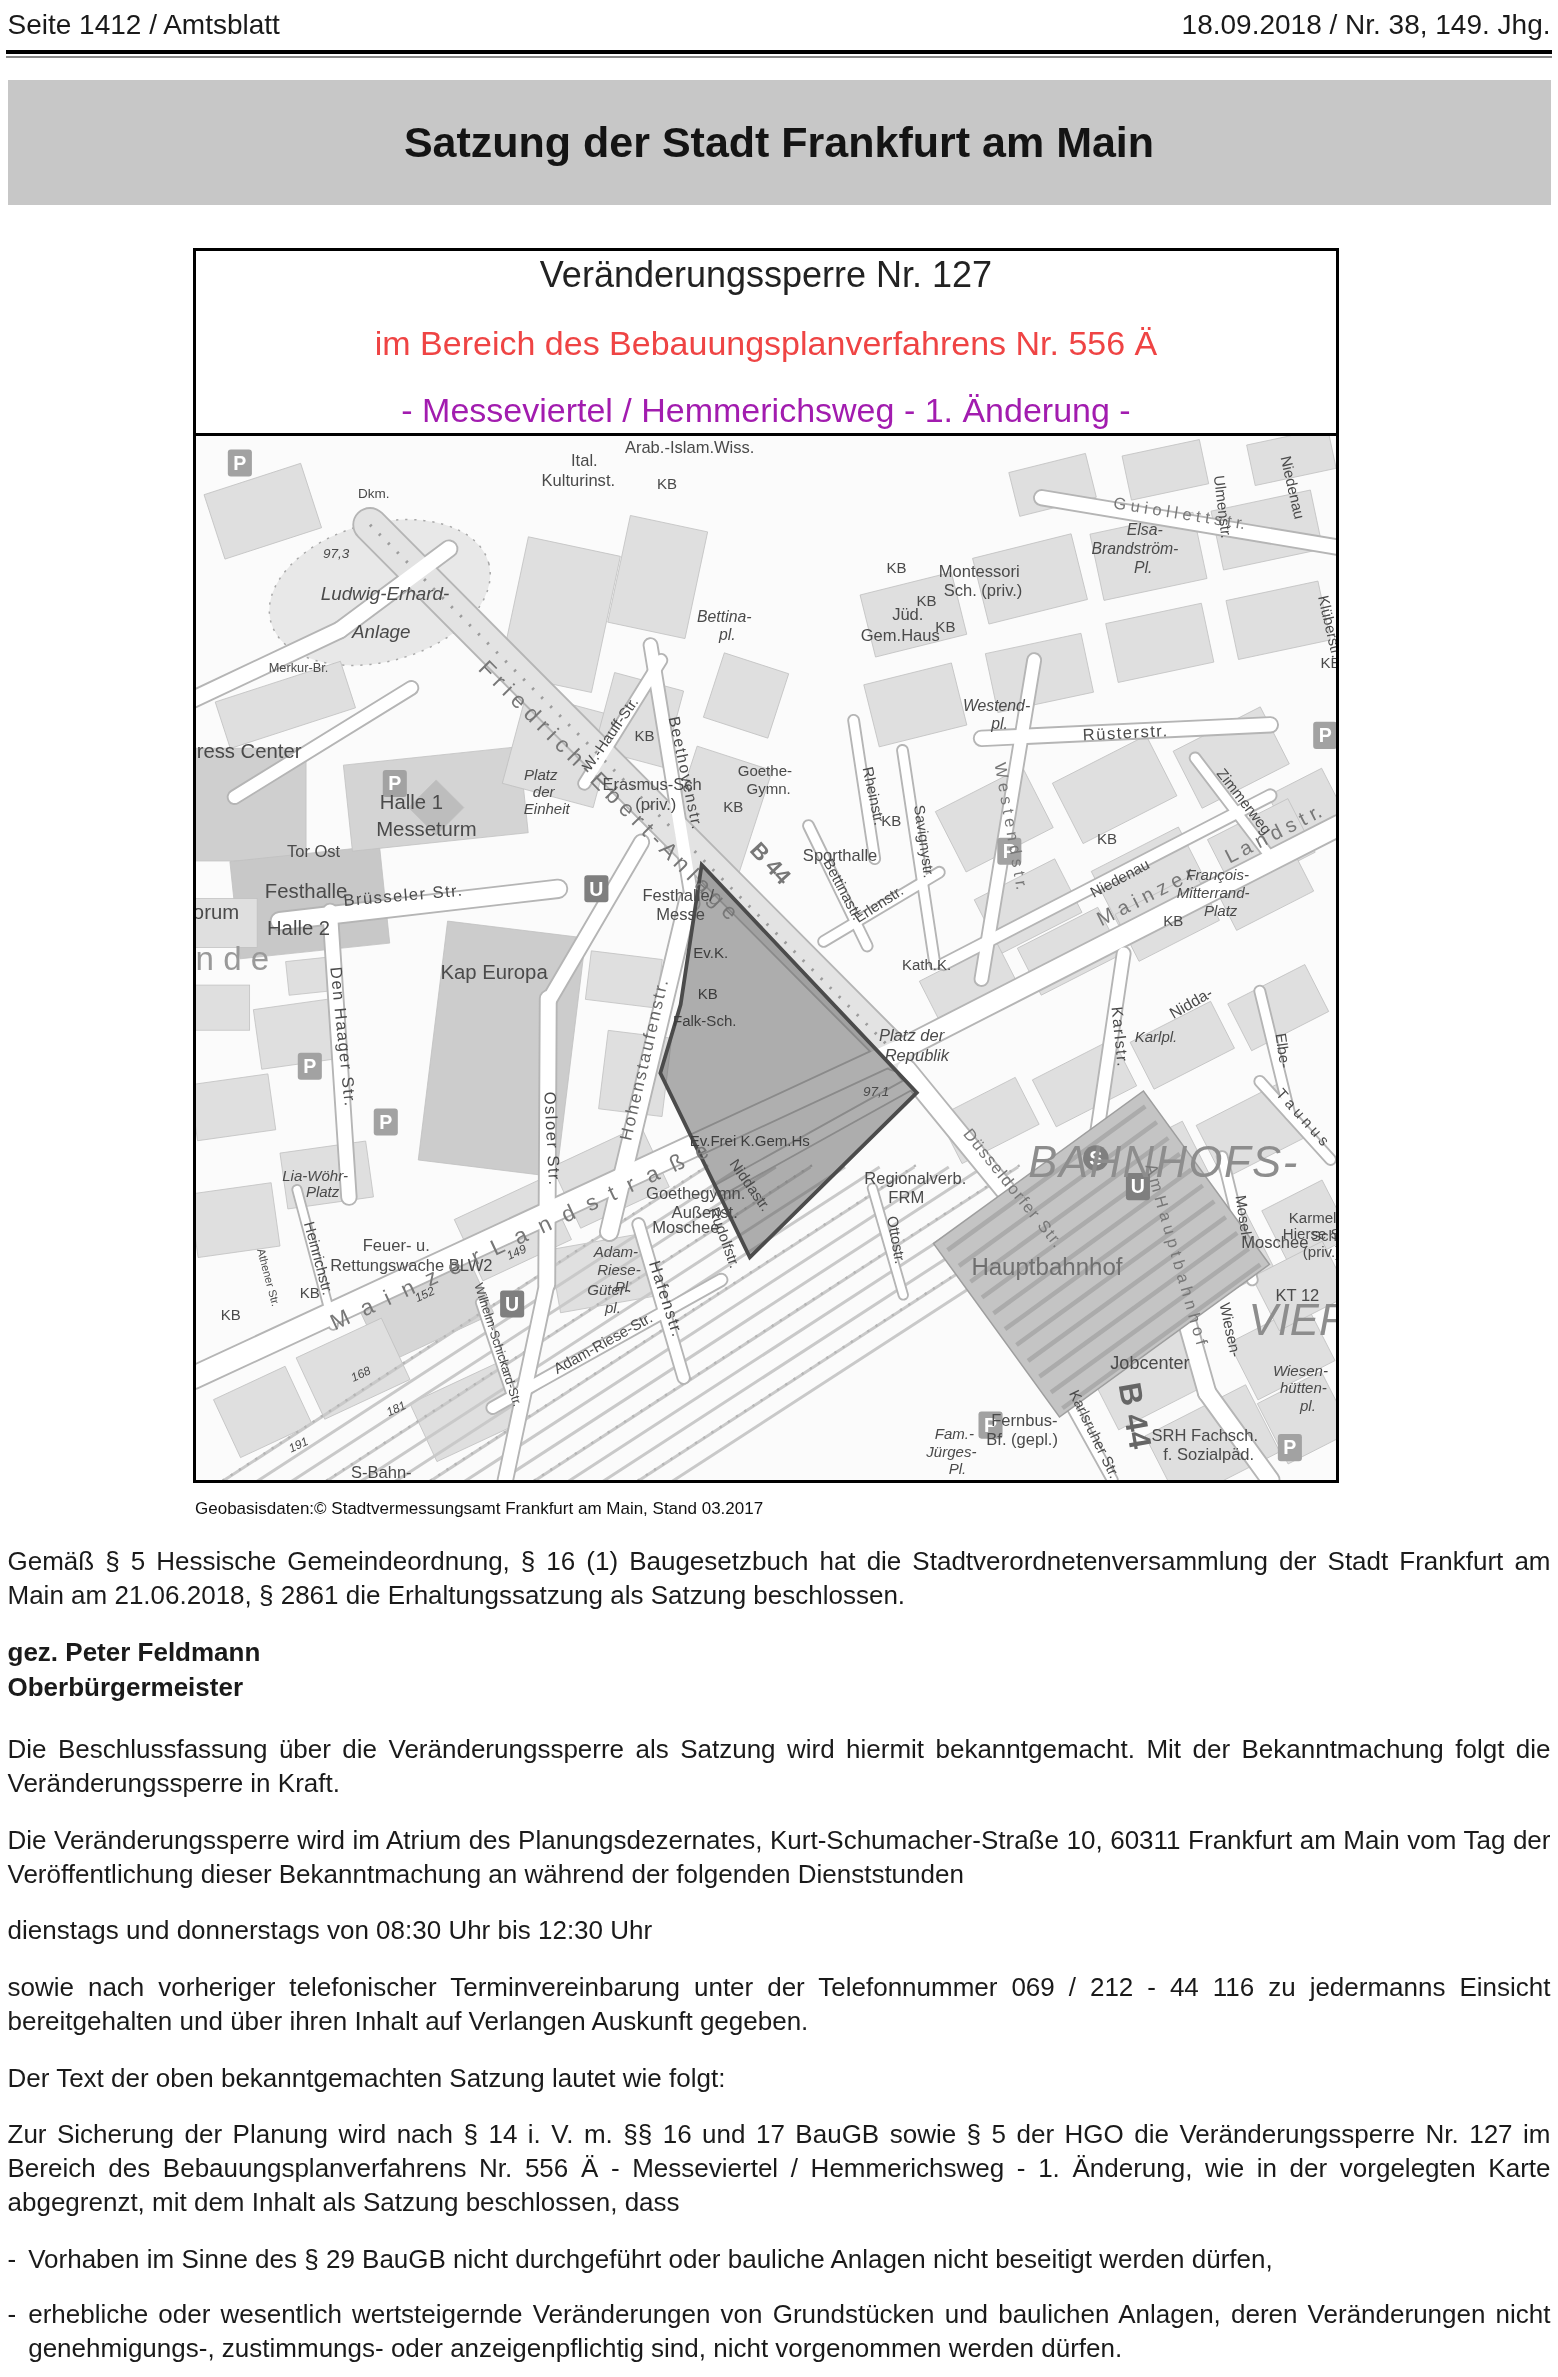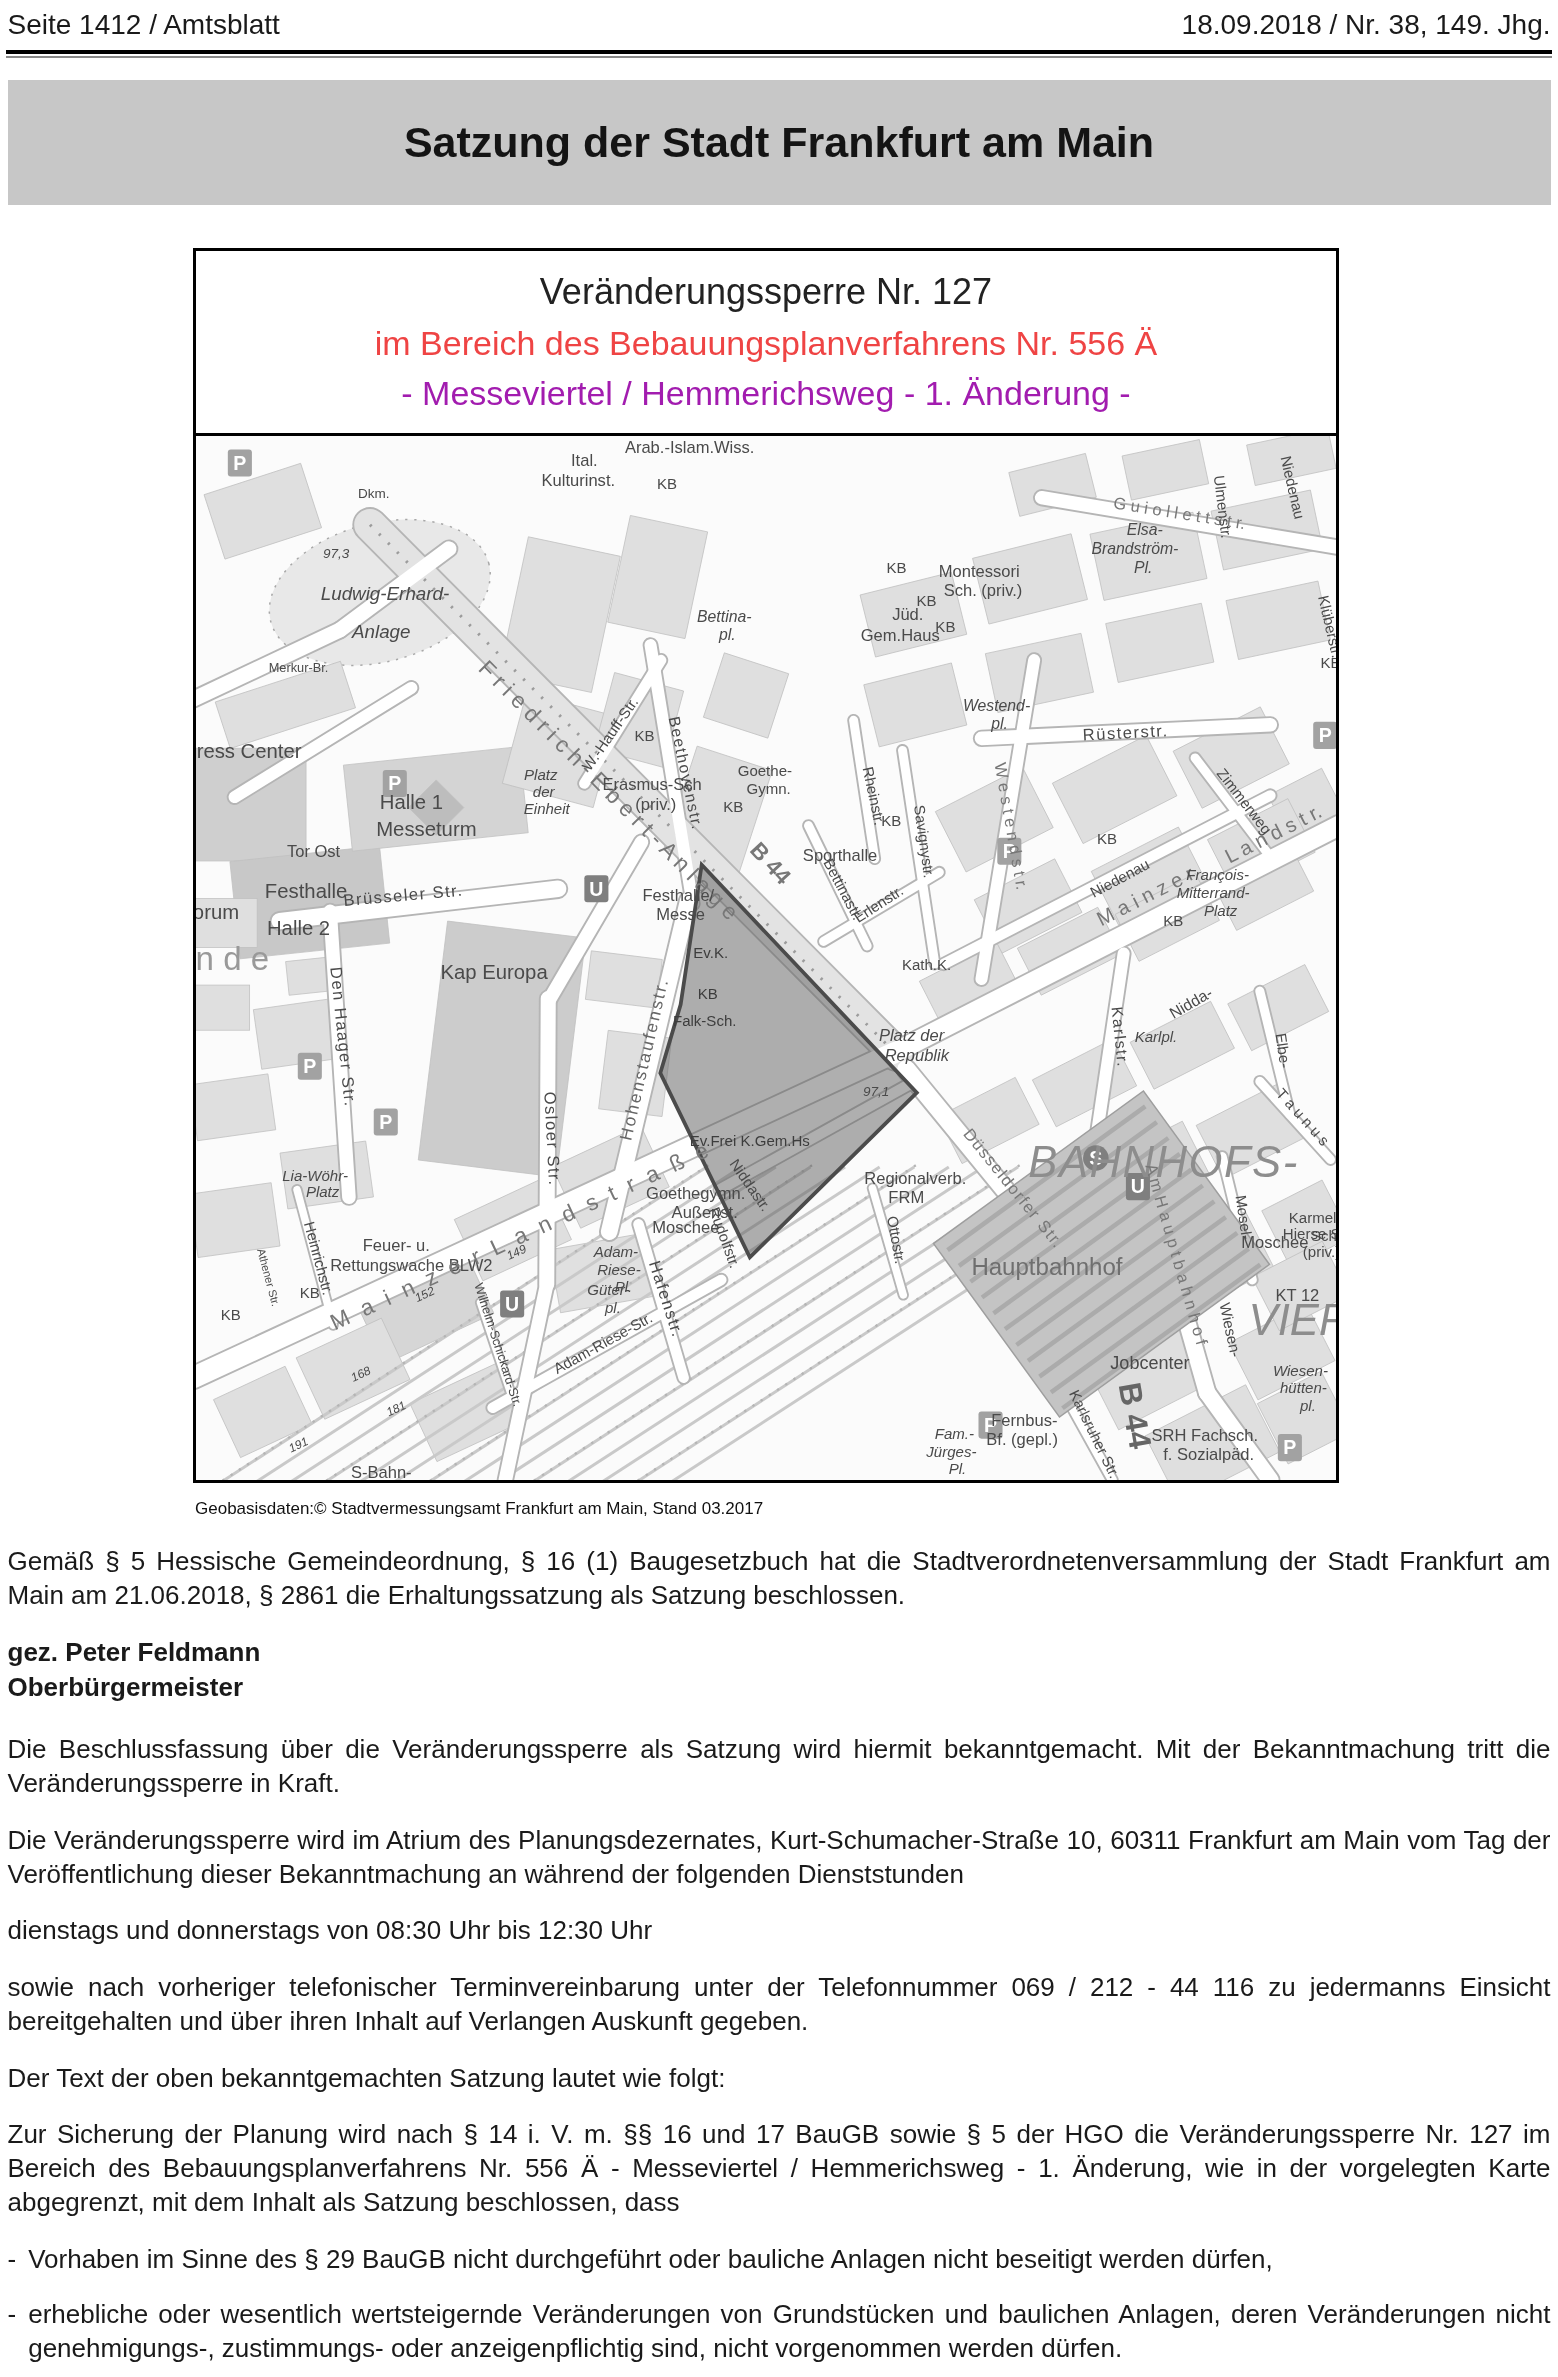--- a/index.html
+++ b/index.html
@@ -9,21 +9,21 @@
   .hdr-left{left:7.5px;}
   .hdr-right{right:7.5px;margin-left:26px;}
   .rule1{position:absolute;left:6px;right:6px;top:50px;height:3.8px;background:#000;}
   .rule2{position:absolute;left:6px;right:6px;top:56px;height:1.5px;background:#888;}
   .banner{position:absolute;left:7.5px;top:80px;width:1543px;height:125px;background:#c7c7c7;
           display:flex;align-items:center;justify-content:center;}
   .banner-title{font-size:43px;font-weight:bold;color:#141414;}
   .mapbox{position:absolute;left:193px;top:248px;width:1146px;height:1235px;
           border:3px solid #000;box-sizing:border-box;display:flex;flex-direction:column;background:#fff;}
   .map-title{height:182px;flex:0 0 auto;border-bottom:3px solid #000;display:flex;flex-direction:column;
-             align-items:center;justify-content:center;gap:11px;}
+             align-items:center;justify-content:center;gap:28px;}
   .mt1{font-size:36px;color:#222;}
   .mt2{font-size:34px;color:#ef4444;}
   .mt3{font-size:34px;color:#a21caf;}
   .map-area{flex:1 1 auto;overflow:hidden;background:#fdfdfd;}
   .map-area svg{display:block;width:100%;height:100%;}
   .caption{position:absolute;left:195px;top:1499px;font-size:17px;color:#111;}
   .bodytext{position:absolute;left:7.5px;top:1544px;width:1543px;font-size:26px;line-height:1.31;}
   .bodytext p{margin:0 0 22.6px 0;text-align:justify;}
   .bodytext p.noj{text-align:left;}
   .sig{margin:10.5px 0 27px 0;text-align:left;font-weight:bold;line-height:1.35;}
@@ -424,21 +424,21 @@
   </div>
 
   <div class="caption">Geobasisdaten:© Stadtvermessungsamt Frankfurt am Main, Stand 03.2017</div>
 
   <div class="bodytext">
     <p>Gemäß § 5 Hessische Gemeindeordnung, § 16 (1) Baugesetzbuch hat die Stadtverordnetenversammlung der Stadt Frankfurt am Main am 21.06.2018, § 2861 die Erhaltungssatzung als Satzung beschlossen.</p>
     <div class="sig">
       <div>gez. Peter Feldmann</div>
       <div>Oberbürgermeister</div>
     </div>
-    <p>Die Beschlussfassung über die Veränderungssperre als Satzung wird hiermit bekanntgemacht. Mit der Bekanntmachung tritt die Veränderungssperre in Kraft.</p>
+    <p>Die Beschlussfassung über die Veränderungssperre als Satzung wird hiermit bekanntgemacht. Mit der Bekanntmachung folgt die Veränderungssperre in Kraft.</p>
     <p>Die Veränderungssperre wird im Atrium des Planungsdezernates, Kurt-Schumacher-Straße 10, 60311 Frankfurt am Main vom Tag der Veröffentlichung dieser Bekanntmachung an während der folgenden Dienststunden</p>
     <p class="noj">dienstags und donnerstags von 08:30 Uhr bis 12:30 Uhr</p>
     <p>sowie nach vorheriger telefonischer Terminvereinbarung unter der Telefonnummer 069 / 212 - 44 116 zu jedermanns Einsicht bereitgehalten und über ihren Inhalt auf Verlangen Auskunft gegeben.</p>
     <p class="noj">Der Text der oben bekanntgemachten Satzung lautet wie folgt:</p>
     <p>Zur Sicherung der Planung wird nach § 14 i. V. m. §§ 16 und 17 BauGB sowie § 5 der HGO die Veränderungssperre Nr. 127 im Bereich des Bebauungsplanverfahrens Nr. 556 Ä - Messeviertel / Hemmerichsweg - 1. Änderung, wie in der vorgelegten Karte abgegrenzt, mit dem Inhalt als Satzung beschlossen, dass</p>
     <div class="bullet">
       <span class="dash">-</span>
       <span class="txt">Vorhaben im Sinne des § 29 BauGB nicht durchgeführt oder bauliche Anlagen nicht beseitigt werden dürfen,</span>
     </div>
     <div class="bullet">

